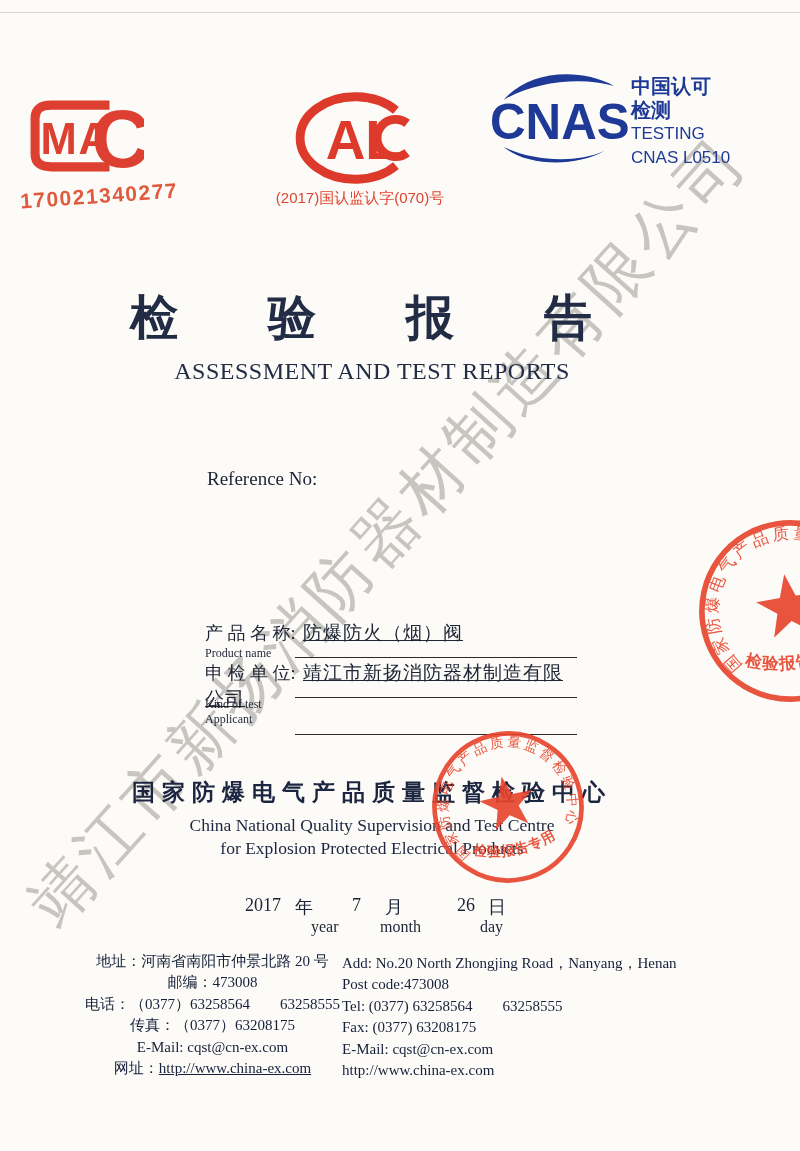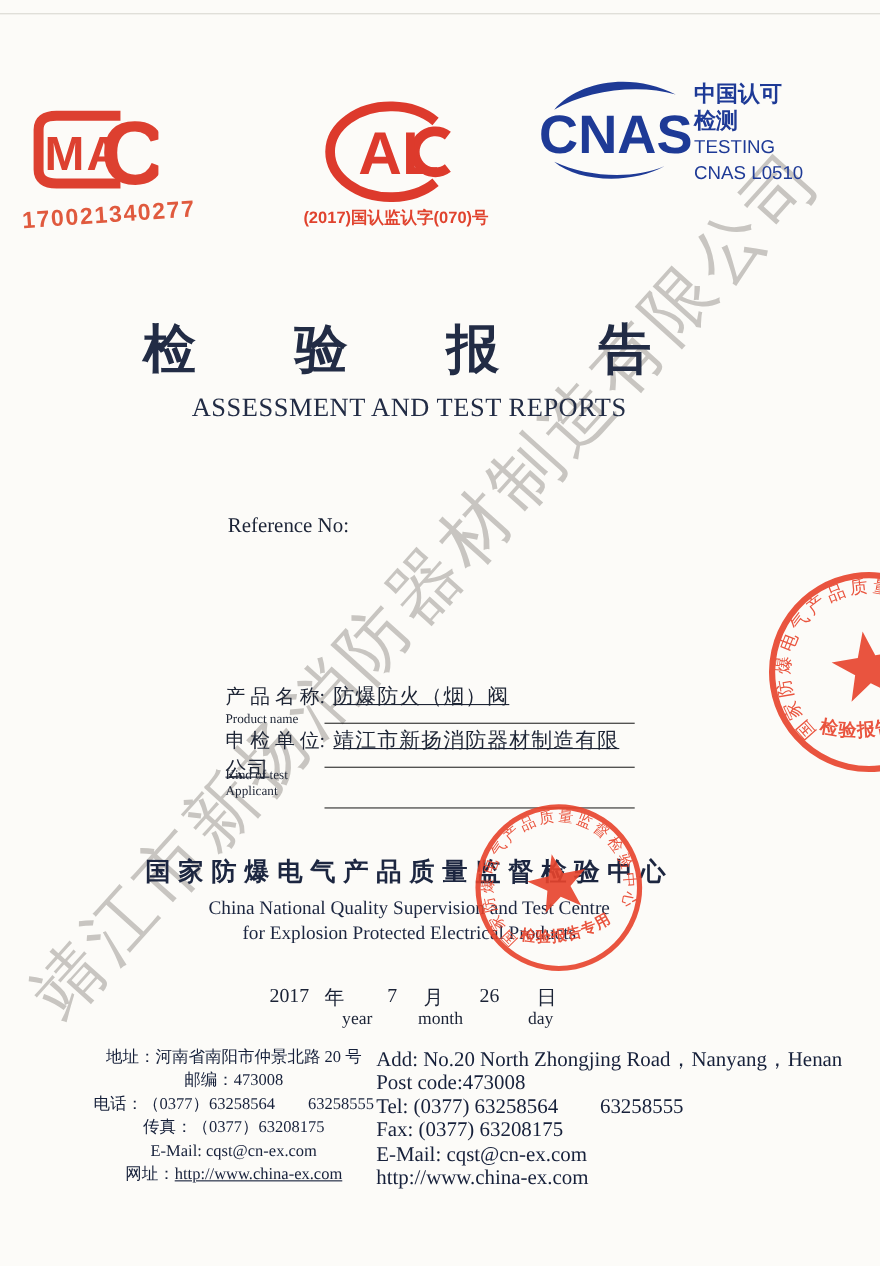--- a/index.html
+++ b/index.html
@@ -9,21 +9,21 @@
 
   
   .watermark{position:absolute;left:30px;top:846px;font-size:64px;letter-spacing:5px;white-space:nowrap;
              color:rgba(148,144,138,.5);transform:rotate(-48deg);transform-origin:35px 44px;font-weight:500;}
 
   
   .cma{position:absolute;left:26px;top:86px;width:118px;height:100px;}
   .cma-number{position:absolute;left:20px;top:184px;font-family:"Liberation Sans",sans-serif;font-weight:bold;
               font-size:21px;color:#e05a3e;transform:rotate(-4deg);letter-spacing:1.5px;}
   .cal{position:absolute;left:292px;top:84px;width:138px;height:108px;}
-  .cal-caption{position:absolute;left:245px;top:189px;width:230px;text-align:center;font-size:15px;font-weight:bold;
+  .cal-caption{position:absolute;left:245px;top:189px;width:230px;text-align:center;font-size:15px;font-weight:normal;
                color:#e0432e;font-family:"Liberation Sans",sans-serif;}
   .cnas{position:absolute;left:490px;top:66px;width:138px;height:104px;}
   .cnas-info{position:absolute;left:631px;top:74px;color:#1e3a96;line-height:24px;}
   .cnas-zh{font-size:20px;font-weight:bold;}
   .cnas-en{font-size:17px;font-weight:normal;font-family:"Liberation Sans",sans-serif;}
 
   
   .title-zh{position:absolute;left:130px;top:286px;font-size:48px;font-weight:bold;letter-spacing:90px;
             white-space:nowrap;color:#222c45;}
   .title-en{position:absolute;left:0;top:358px;width:744px;text-align:center;font-size:24px;color:#222c45;
@@ -53,25 +53,25 @@
   .stamp{position:absolute;opacity:.9;}
   .stamp-center{left:428px;top:727px;width:160px;height:160px;transform:rotate(-12deg);}
   .stamp-right{left:694px;top:515px;width:192px;height:192px;transform:rotate(-9deg);}
   .stamp text{font-family:"DejaVu Sans","Liberation Sans",sans-serif;}
 
   
   .date-row{position:absolute;left:230px;top:895px;width:330px;height:46px;font-size:18px;color:#1b2336;}
   .date-row span{position:absolute;white-space:nowrap;}
   .d-year{left:15px;top:0;}  .d-year-zh{left:65px;top:0;}  .d-year-en{left:66px;top:23px;font-size:16px;margin-left:15px;}
   .d-month{left:122px;top:0;}.d-month-zh{left:155px;top:0;}.d-month-en{left:150px;top:23px;font-size:16px;}
-  .d-day{left:206px;top:0;}  .d-day-zh{left:258px;top:0;}  .d-day-en{left:250px;top:23px;font-size:16px;}
+  .d-day{left:227px;top:0;}  .d-day-zh{left:258px;top:0;}  .d-day-en{left:250px;top:23px;font-size:16px;}
 
   
   .footer-left{position:absolute;left:85px;top:951px;font-size:15px;line-height:21.4px;color:#16203a;white-space:nowrap;text-align:center;}
-  .footer-right{position:absolute;left:342px;top:953px;font-size:19px;line-height:21.4px;color:#16203a;white-space:nowrap;}
+  .footer-right{position:absolute;left:342px;top:953px;font-size:15px;line-height:21.4px;color:#16203a;white-space:nowrap;}
   .u{text-decoration:underline;}
 </style>
 </head>
 <body>
 
 <div class="page">
   <div class="scan-edge"></div>
 
   <div class="watermark">靖江市新扬消防器材制造有限公司</div>
 

